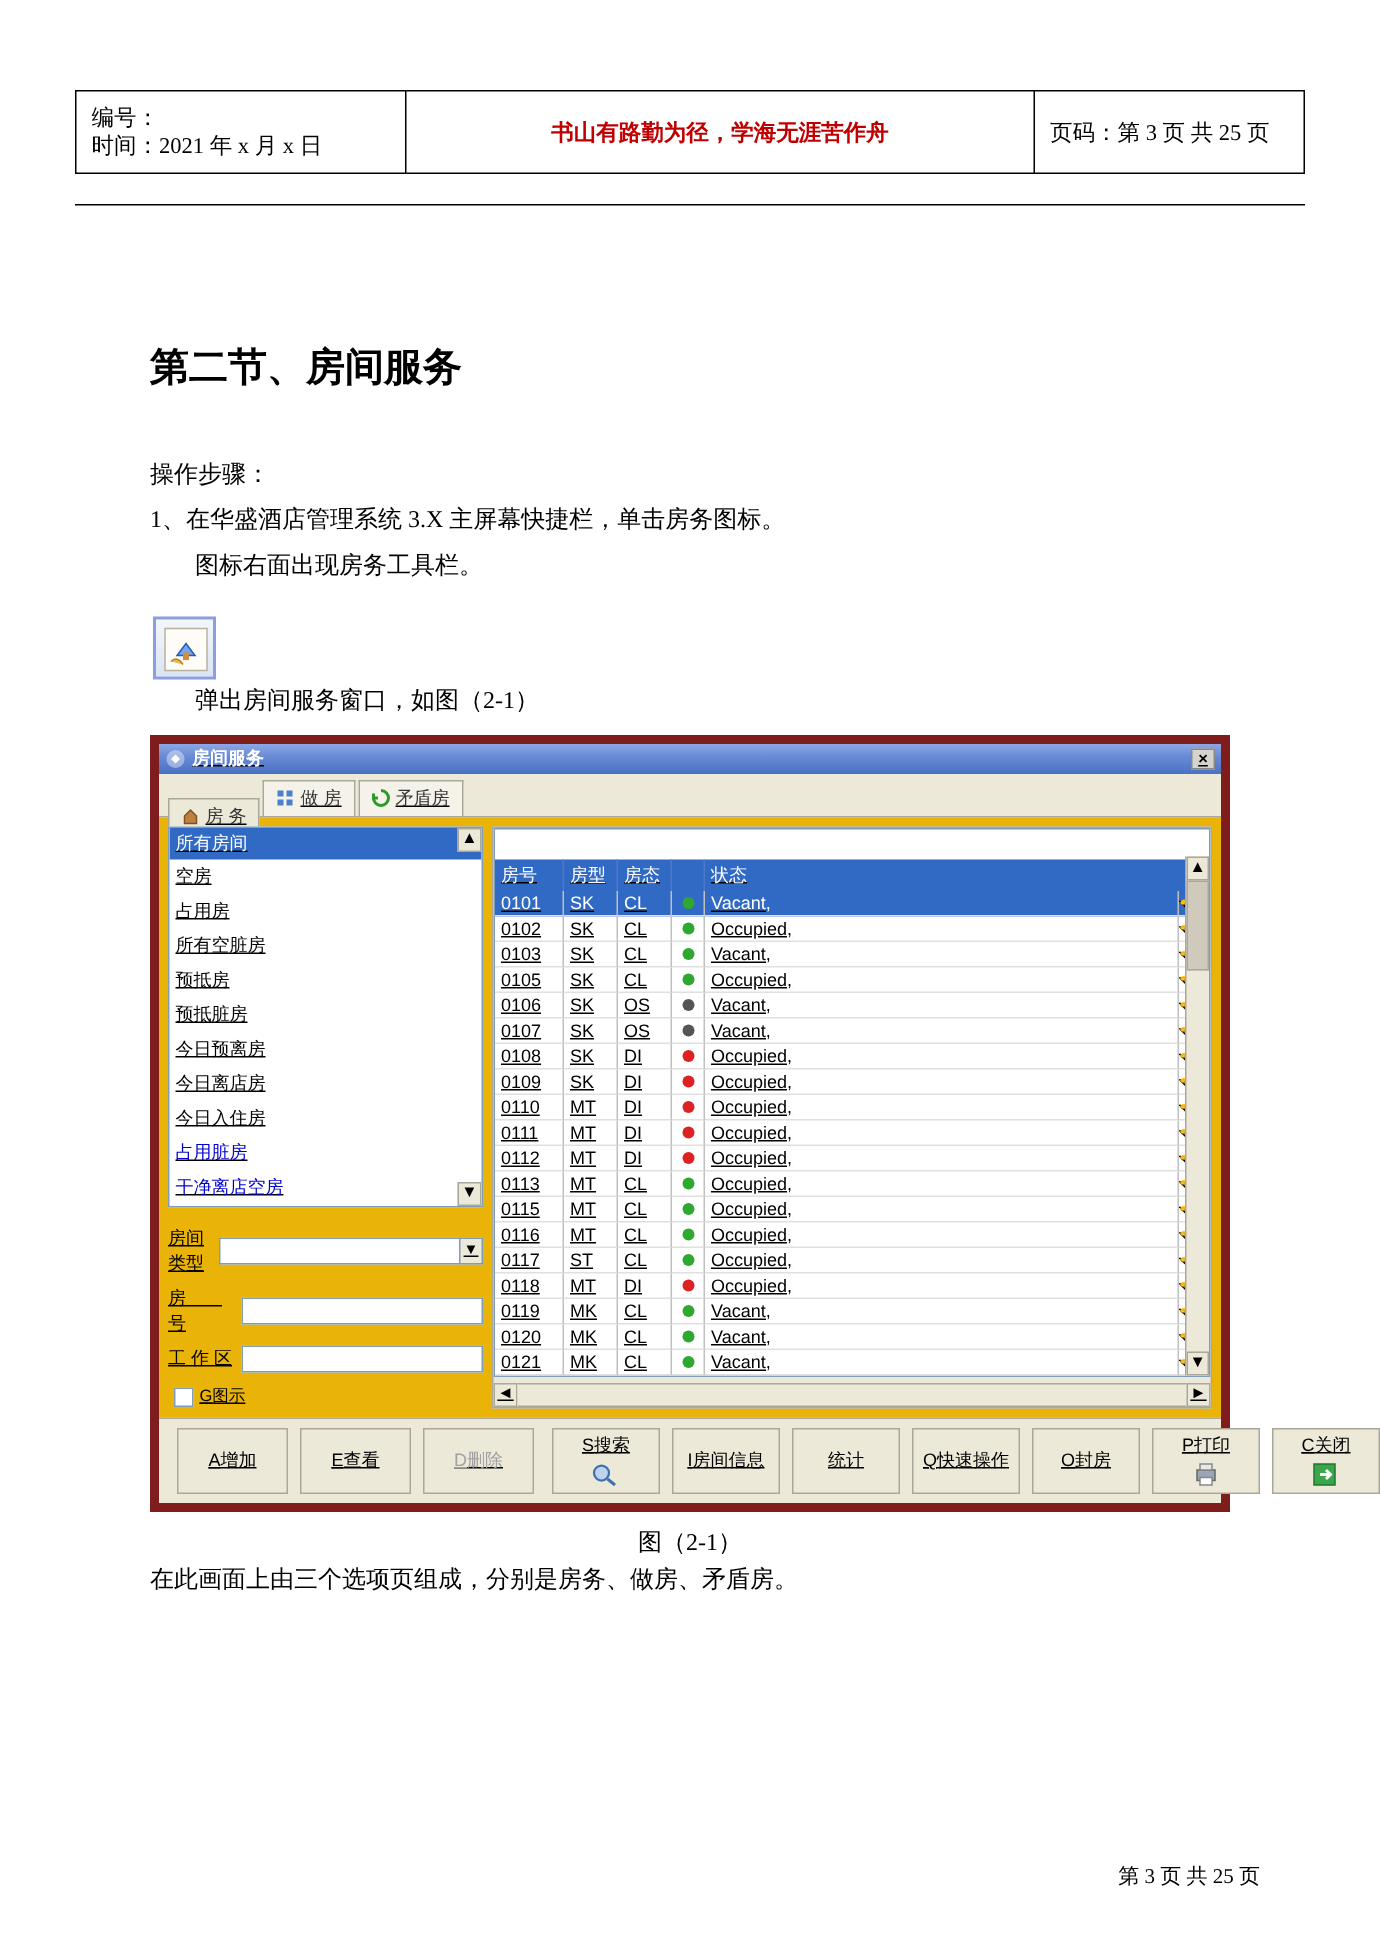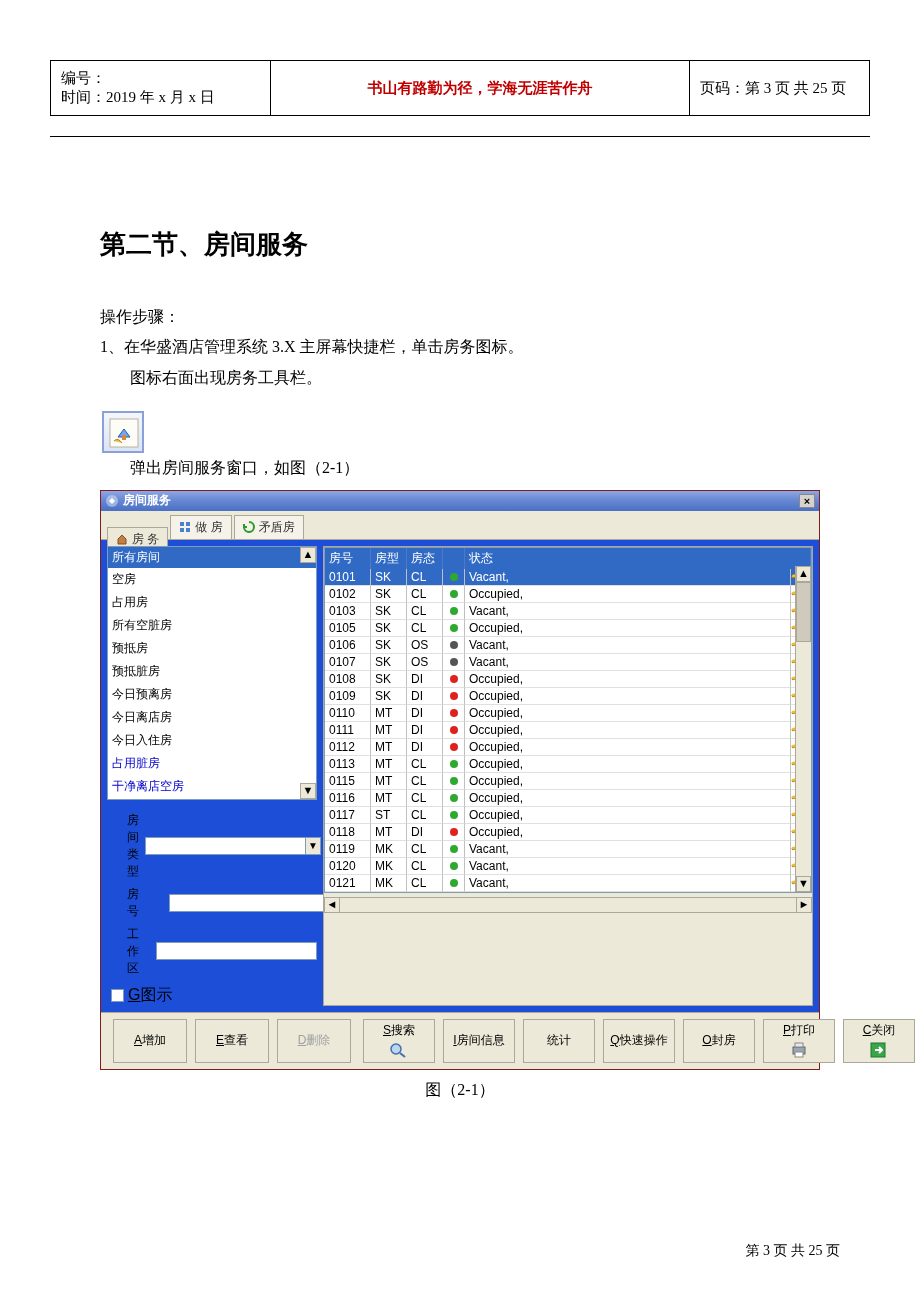--- a/index.html
+++ b/index.html
@@ -13,49 +13,49 @@
   .hdr-line { height: 1px; background: #000; margin-bottom: 90px; }
   .content { padding: 0 50px; }
   .h2 { font-size: 26px; font-weight: bold; margin-bottom: 40px; }
   .p { font-size: 16px; line-height: 1.9; }
   .indent { margin-left: 30px; }
   .step { font-size: 16px; line-height: 1.9; }
   .iconbtn { display: inline-block; vertical-align: middle; width: 42px; height: 42px; border: 2px solid #8aa0d8; background: linear-gradient(#f4f6fb,#dbe3f5); position: relative; margin-left: 2px; }
   .iconbtn svg { position: absolute; top: 4px; left: 4px; }
   .figcap { text-align: center; font-size: 16px; margin-top: 10px; }
   .footnote { position: absolute; bottom: 40px; right: 80px; font-size: 14px; }
-  .win { border: 1px solid #7f1d1d; background: #1d4ed8; font-family: "SimSun","宋体",Tahoma,sans-serif; font-size: 12px; margin-top: 6px; }
+  .win { border: 6px solid #7f1d1d; background: #eab308; font-family: "SimSun","宋体",Tahoma,sans-serif; font-size: 12px; margin-top: 6px; text-decoration: underline; }
   .titlebar { display: flex; align-items: center; justify-content: space-between; background: linear-gradient(#8ea8e5,#6a8bd6 40%,#4a70c4); color: #fff; padding: 2px 4px; height: 20px; }
   .tb-l { display: flex; align-items: center; gap: 4px; }
   .tb-ico { width: 14px; height: 14px; display: inline-flex; }
   .tb-x { width: 16px; height: 14px; background: #d6d3ce; border: 1px solid #888; color: #000; font-weight: bold; line-height: 12px; text-align: center; font-size: 11px; }
   .tabbar { display: flex; padding: 4px 6px 0 6px; border-bottom: 1px solid #aca899; gap: 0; background:#ece9d8; }
   .wtab { padding: 3px 8px; border: 1px solid #aca899; border-bottom: none; margin-right: 2px; font-size: 12px; background:#f4f2e9; color:#333; display:flex; align-items:center; gap:4px;}
   .wtab.active { background: #ece9d8; position: relative; top: 12px; }
   .wtab-ico { width:12px; height:12px; display:inline-flex; }
   .mainrow { display: flex; padding: 6px; gap: 6px; }
   .lcol { width: 210px; }
   .listbox { border: 1px solid #7f9db9; background: #fff; height: 254px; overflow: hidden; position: relative; }
   .lb-head { background: #316ac5; color: #fff; padding: 2px 4px; font-size: 12px; }
   .lb-items { padding: 0; }
   .lb-item { padding: 3px 4px; font-size: 12px; border-bottom: 0; }
   .lb-item.blue { color: #0000cc; }
   .lb-upbtn,.lb-dnbtn { position:absolute; right:0; width:16px; height:16px; background:#ece9d8; border:1px solid #aca899; text-align:center; line-height:13px; font-size:11px;}
   .lb-upbtn{ top:0;} .lb-dnbtn{ bottom:0;}
   .ffield { display: flex; align-items: center; margin: 6px 0; gap: 6px; font-size: 12px; }
-  .ffield label { width: 56px; margin-left: 20px; }
+  .ffield label { width: 56px; }
   .txt { border: 1px solid #7f9db9; background: #fff; height: 18px; flex: 1; padding: 0 2px; font-size:12px; }
   .combo { display:flex; flex:1; }
   .combo .txt{ border-right:none;}
   .combo-btn { width:16px; height:18px; border:1px solid #7f9db9; background:#ece9d8; text-align:center; line-height:15px; font-size:10px;}
-  .chk { display:flex; align-items:center; gap:4px; margin:8px 0 0 4px; font-size:16px; }
+  .chk { display:flex; align-items:flex-end; gap:4px; margin:8px 0 0 4px; font-size:11px; }
   .chk-box{ width:13px; height:13px; border:1px solid #7f9db9; background:#fff;}
   .rcol { flex: 1; border:1px solid #aca899; background:#ece9d8; padding:0; display:flex; flex-direction:column;}
   .grid { border:1px solid #7f9db9; background:#fff; position:relative;}
-  .ghead { display:flex; background:#316ac5; color:#fff; font-size:12px;}
+  .ghead { display:flex; background:#316ac5; color:#fff; font-size:12px;margin-top:20px;}
   .gh { padding:2px 4px; border-right:1px solid #5078c8;}
   .gh1{width:46px;} .gh2{width:36px;} .gh3{width:36px;} .gh4{width:22px;} .gh5{flex:1;}
   .gbody { }
   .grow { display:flex; font-size:12px; height:17px; align-items:center; color:#000;}
   .grow.sel{ background:#316ac5; color:#fff;}
   .gc{ padding:0 4px; border-right:1px solid #c0c0c0; border-bottom:1px solid #e0e0e0; height:100%; display:flex; align-items:center; overflow:hidden;}
   .gc1{width:46px;} .gc2{width:36px;} .gc3{width:36px;} .gc4{width:22px; justify-content:center;} .gc5{flex:1;} .gc6{width:20px; justify-content:center;}
   .dot{width:8px;height:8px;border-radius:50%;display:inline-block;}
   .dot.g{background:#2fa82f;} .dot.b{background:#555;} .dot.r{background:#d22;}
   .key-ico{ color:#000; font-size:12px; transform:rotate(45deg);}
@@ -76,21 +76,21 @@
 </style>
 </head>
 <body>
 
 <div class="page">
   <table class="hdr-tbl">
     <tbody>
         <tr>
       <td class="hdr-c1">
         <div>编号：</div>
-        <div>时间：2019 年 x 月 x 日</div>
+        <div>时间：2021 年 x 月 x 日</div>
       </td>
       <td class="hdr-c2">书山有路勤为径，学海无涯苦作舟</td>
       <td class="hdr-c3">页码：第 3 页 共 25 页</td>
     </tr>
   </tbody>
     </table>
   <div class="hdr-line"></div>
 
   <div class="content">
     <div class="h2">第二节、房间服务</div>
@@ -502,16 +502,17 @@
                   <rect x="1" y="1" width="14" height="14" fill="#3aa54a" stroke="#1a7a2a"></rect>
                   <path d="M5 8 L12 8 M9 5 L12 8 L9 11" fill="none" stroke="#fff" stroke-width="2"></path>
                 </svg>
               </span>
           </button>
         </div>
       </div>
     </div>
 
     <div class="figcap">图（2-1）</div>
+    <div class="p">在此画面上由三个选项页组成，分别是房务、做房、矛盾房。</div>
   </div>
 </div>
 
 <div class="footnote">第 3 页 共 25 页</div>
 
 </body></html>

